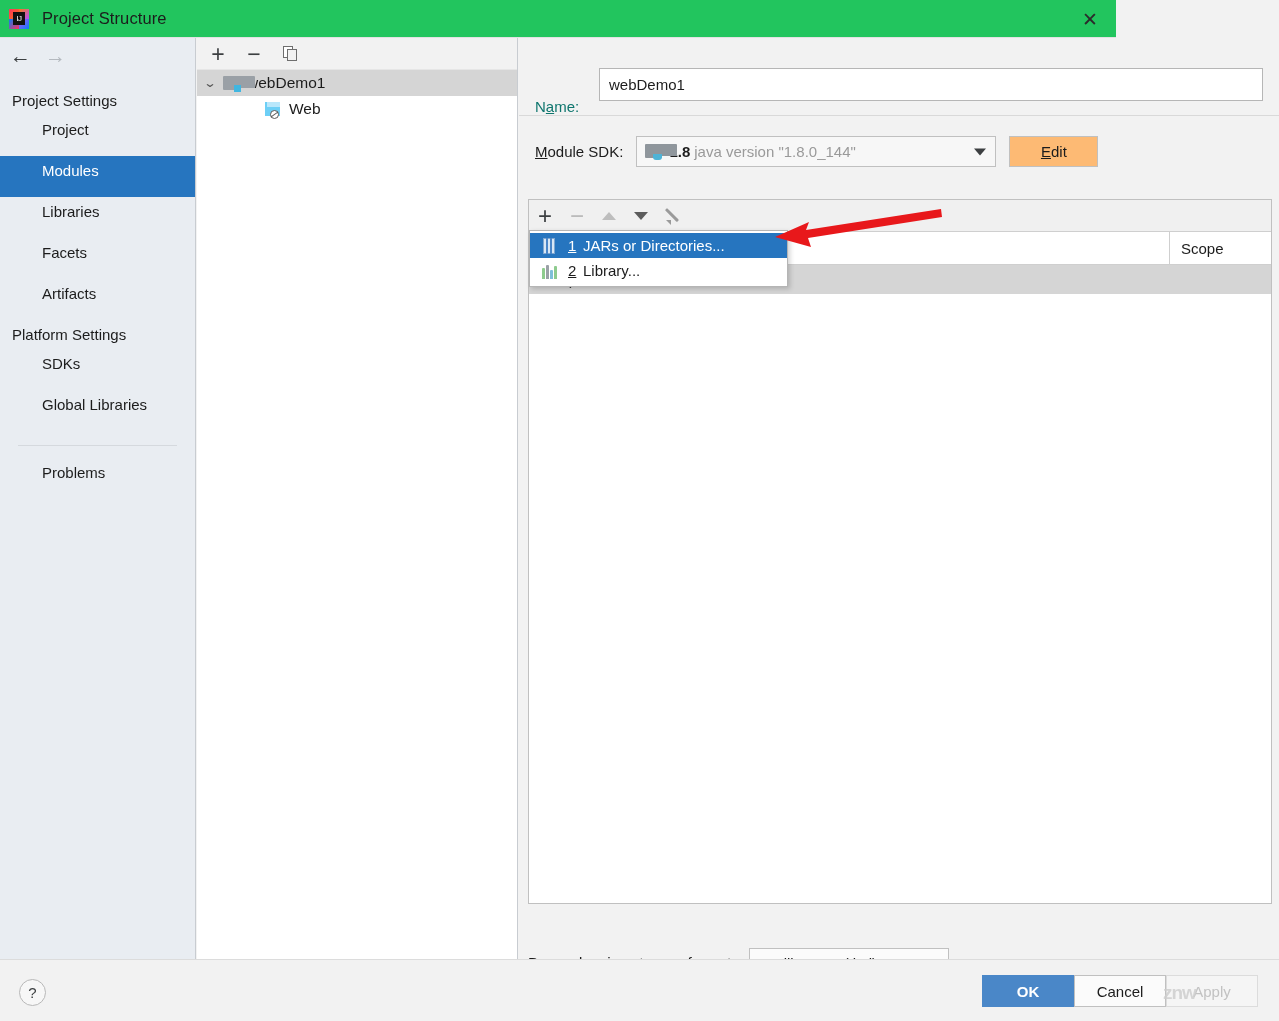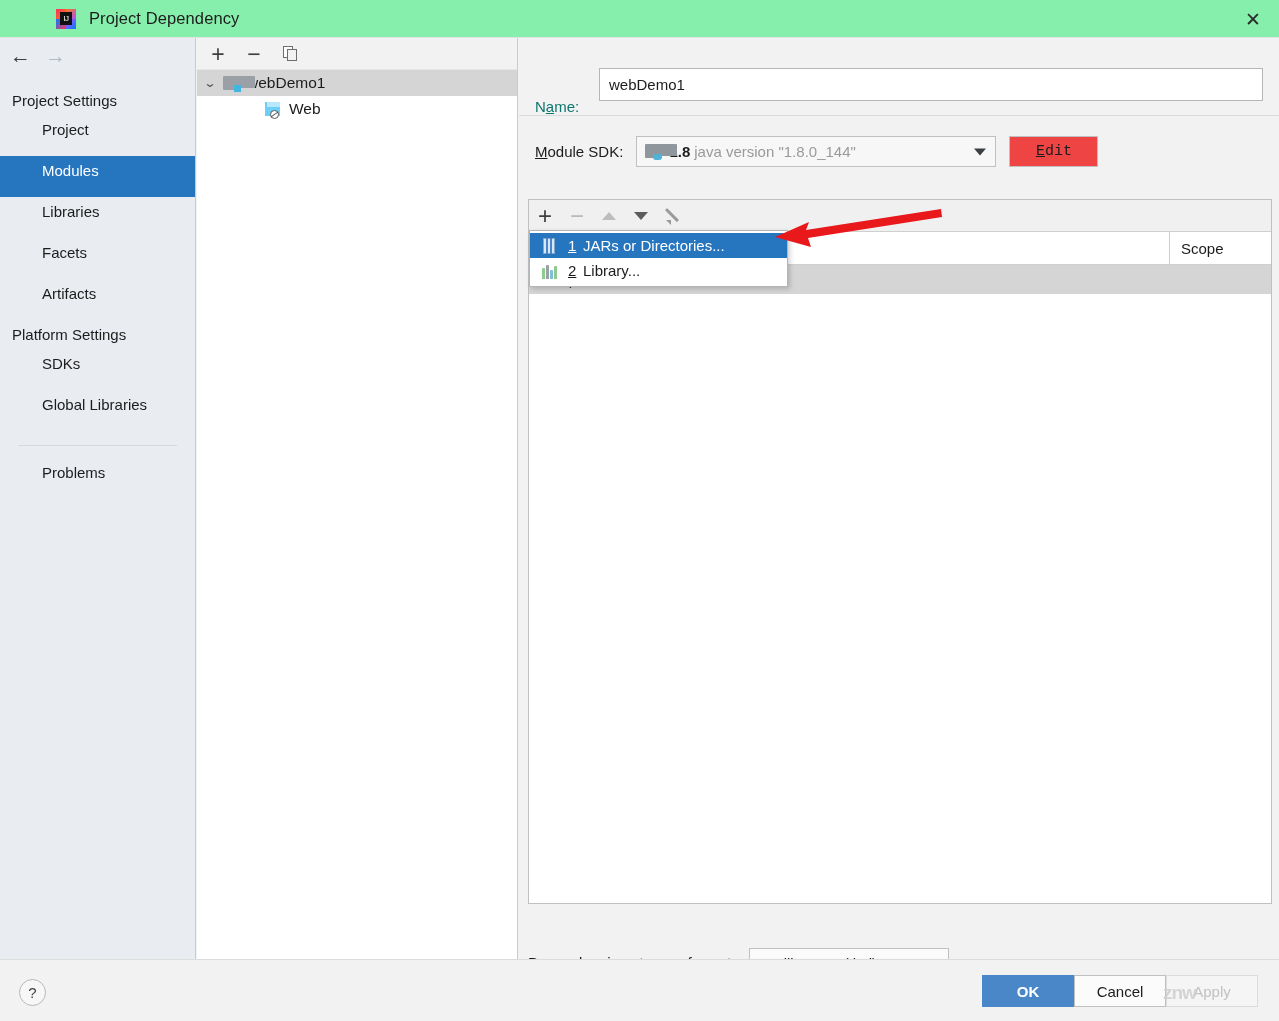--- a/index.html
+++ b/index.html
@@ -7,24 +7,23 @@
     width: 1279px; height: 1021px;
     font-family: "Liberation Sans", sans-serif;
     background: #f2f2f2;
     overflow: hidden;
     -webkit-font-smoothing: antialiased;
   }
   .dialog { position: relative; width: 1279px; height: 1021px; background: #f2f2f2; }
 
   
   .titlebar {
-    position: absolute; left: 0; top: 0; width: 1279px; height: 38px;
-    background: #86efac; display: flex; align-items: center;
+    position: absolute; left: 0; top: 0; width: 1116px; height: 38px;
+    background: #22c55e; display: flex; align-items: center;
     border-bottom: 1px solid #e2e2e2;
-    padding-left: 47px;
   }
   .app-icon { width: 20px; height: 20px; margin-left: 9px; position: relative; }
   .app-icon .q1, .app-icon .q2, .app-icon .q3, .app-icon .q4 {
     position: absolute; width: 10px; height: 10px;
   }
   .app-icon .q1 { left:0; top:0; background: linear-gradient(135deg,#fe315d,#f97a12); }
   .app-icon .q2 { left:10px; top:0; background: linear-gradient(135deg,#f97a12,#b24fff); }
   .app-icon .q3 { left:0; top:10px; background: linear-gradient(135deg,#087cfa,#fe315d); }
   .app-icon .q4 { left:10px; top:10px; background: linear-gradient(135deg,#b24fff,#087cfa); }
   .app-icon .ij {
@@ -127,23 +126,23 @@
   .jdk-ico .body { position:absolute; left:0; top:2.5px; width:17px; height:11px; background:#8f969c; border-radius:1px;}
   .jdk-ico .cup { position:absolute; right:0px; bottom:-1px; width:9px; height:6px; background:#4eb3d6; border-radius:0 0 3px 3px; }
   .sdk-ver { font-size: 15px; color: #1c1c1c; font-weight: 600; margin-right: 4px; }
   .sdk-desc { font-size: 15px; color: #9a9a9a; }
   .combo-arrow {
     position: absolute; right: 9px; top: 50%; transform: translateY(-50%);
     width: 0; height: 0; border-left: 6px solid transparent; border-right: 6px solid transparent;
     border-top: 7px solid #3c3f41;
   }
   .edit-btn {
-    width: 89px; height: 31px; border: 1px solid #c0c0c0; background: #ef4444;
+    width: 89px; height: 31px; border: 1px solid #c0c0c0; background: #fdba74;
     font-size: 15px; color: #1c1c1c; display:flex; align-items:center; justify-content:center;
-    font-family: Liberation Mono, monospace;
+    font-family: Liberation Sans, sans-serif;
   }
   .edit-btn u { text-decoration: underline; }
 
   
   .dep-box {
     position: absolute; left: 9px; top: 161px; width: 744px; height: 705px;
     border: 1px solid #c0c0c0; background: #ffffff;
   }
   .dep-toolbar {
     height: 32px; background: #f0f0f0; border-bottom: 1px solid #cfcfcf;
@@ -238,21 +237,21 @@
 <div class="dialog">
 
   <div class="titlebar">
     <div class="app-icon">
       <span class="q1"></span>
         <span class="q2"></span>
         <span class="q3"></span>
         <span class="q4"></span>
       <span class="ij">IJ</span>
     </div>
-    <div class="title-text">Project Dependency</div>
+    <div class="title-text">Project Structure</div>
     <div class="close-btn">✕</div>
   </div>
 
   <div class="sidebar">
     <div class="nav-arrows">
       <span class="nav-arrow">←</span>
       <span class="nav-arrow disabled">→</span>
     </div>
     <div class="nav-list">
       <div class="nav-group">Project Settings</div>

